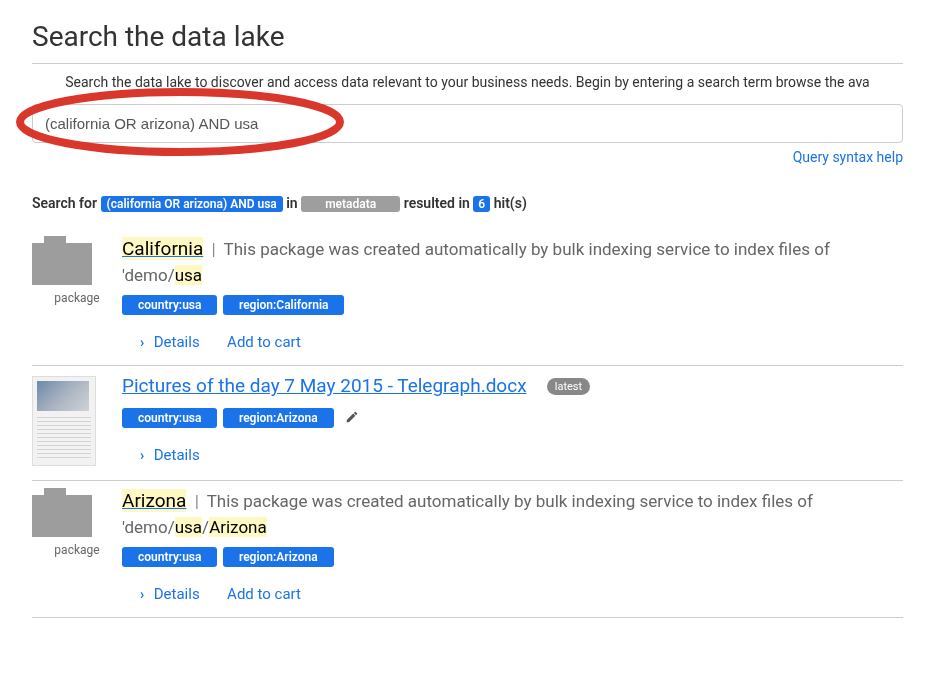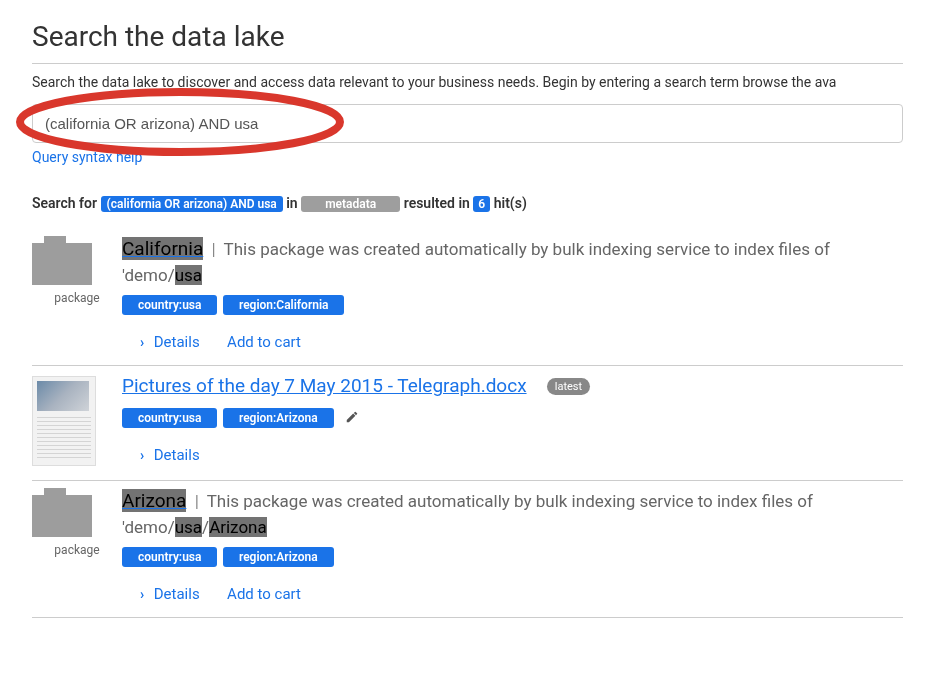--- a/index.html
+++ b/index.html
@@ -1,44 +1,44 @@
 <!DOCTYPE html>
 <html><head>
   <meta charset="utf-8">
   <style>
     * { box-sizing: border-box; margin: 0; padding: 0; }
     body { font-family: -apple-system, BlinkMacSystemFont, "Segoe UI", Roboto, Arial, sans-serif; color: #333; background: #fff; font-size: 14px; }
     .page { padding: 20px 32px; width: 935px; }
     .title { font-size: 28px; font-weight: 400; color: #333; margin-bottom: 10px; }
     .title-rule { border: none; border-top: 1px solid #ccc; margin-bottom: 10px; }
-    .subtitle { font-size: 14px; color: #333; margin-bottom: 14px; white-space: nowrap; overflow: hidden; }
+    .subtitle { font-size: 14px; color: #333; margin-bottom: 14px; white-space: nowrap; overflow: hidden; text-align: center; }
     .search-wrap { position: relative; margin-bottom: 6px; }
     .search-input { width: 100%; padding: 10px 12px; font-size: 15px; border: 1px solid #ccc; border-radius: 4px; color: #555; background: #fff; }
     .annot-ellipse { position: absolute; top: -18px; left: -22px; width: 340px; height: 72px; pointer-events: none; }
     .annot-ellipse svg ellipse { fill: none; stroke: #d9372c; stroke-width: 8; }
-    .help-row { margin-bottom: 30px; }
+    .help-row { text-align: right; margin-bottom: 30px; }
     .help-link { color: #1a73e8; font-size: 14px; text-decoration: none; }
     .summary { font-size: 14px; color: #333; margin-bottom: 18px; font-weight: 600; }
     .summary .q-chip { background: #1a73e8; color: #fff; padding: 1px 6px; border-radius: 3px; font-size: 12px; font-weight: 600; }
     .summary .scope-chip { background: #9e9e9e; color: #fff; padding: 1px 24px; border-radius: 3px; font-size: 12px; font-weight: 600; }
     .summary .count-chip { background: #1a73e8; color: #fff; padding: 1px 5px; border-radius: 3px; font-size: 12px; font-weight: 600; }
     .result { display: flex; padding: 6px 0 14px 0; }
     .result-rule { border: none; border-top: 1px solid #ccc; }
     .thumb-col { width: 90px; flex-shrink: 0; text-align: center; }
     .thumb-pkg { width: 60px; height: 42px; background: #9d9d9d; margin-top: 8px; position: relative; }
     .thumb-pkg::before { content: ""; position: absolute; top: -7px; left: 12px; width: 22px; height: 7px; background: #9d9d9d; }
     .thumb-doc { width: 64px; height: 90px; background: #f2f2f2; border: 1px solid #ddd; margin-top: 4px; position: relative; overflow: hidden; }
     .thumb-doc .doc-img { position: absolute; top: 4px; left: 4px; width: 52px; height: 30px; background: linear-gradient(135deg,#6b8aa8,#a9b3c0,#cfd3d8); }
     .thumb-doc .doc-lines { position: absolute; top: 40px; left: 4px; right: 4px; bottom: 4px; background: repeating-linear-gradient(#c7c7c7 0, #c7c7c7 1px, transparent 1px, transparent 4px); opacity: 0.7; }
     .thumb-caption { font-size: 12px; color: #666; margin-top: 6px; }
     .body-col { flex: 1; }
     .r-title-row { font-size: 17px; color: #666; margin-bottom: 8px; line-height: 1.45; }
     .r-title { color: #1a73e8; font-size: 19px; }
     .badge-latest { background: #888; color: #fff; font-size: 11px; padding: 2px 8px; border-radius: 9px; vertical-align: 2px; margin-left: 16px; }
-    .hl { background: #737373; color: #000; }
+    .hl { background: #fef9c3; color: #000; }
     .tag-row { margin-bottom: 10px; }
     .tag { display: inline-block; background: #1a73e8; color: #fff; font-size: 12px; font-weight: 600; padding: 3px 16px; border-radius: 3px; margin-right: 2px; }
     .pencil { display: inline-block; margin-left: 6px; color: #555; vertical-align: middle; }
     .action-row { padding-left: 18px; margin-top: 18px; }
     .action-row .chev { color: #1a73e8; margin-right: 6px; font-weight: 700; }
     .action-link { color: #1a73e8; text-decoration: none; font-size: 15px; margin-right: 24px; }
     .sep { color: #888; margin: 0 4px; }
   </style>
 </head>
 <body>

